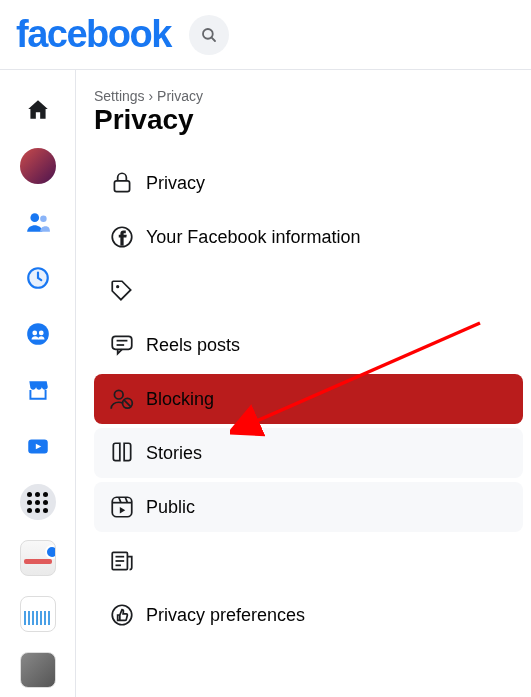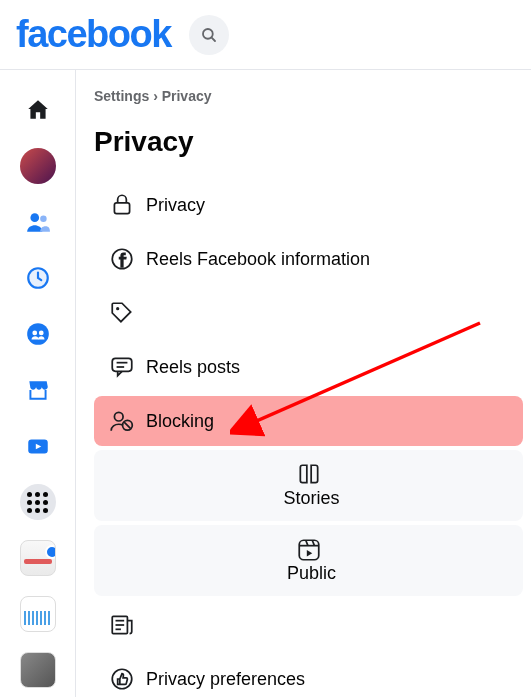--- a/index.html
+++ b/index.html
@@ -16,26 +16,26 @@
   .dots span { width: 5px; height: 5px; border-radius: 50%; background: #050505; }
   .avatar1 { width: 36px; height: 36px; border-radius: 50%; background: linear-gradient(135deg,#c94b4b,#4b134f); }
   .shortcut { width: 36px; height: 36px; border-radius: 8px; background: #f0f2f5; border: 1px solid #ddd; position: relative; overflow: hidden; }
   .shortcut.s1 { background: linear-gradient(#f8f8f8,#eaeaea); }
   .shortcut.s1::after { content:""; position:absolute; top:18px; left:3px; right:3px; height:5px; background:#e05b5b; border-radius:2px; }
   .shortcut.s1::before { content:""; position:absolute; top:4px; right:-4px; width:10px; height:10px; background:#1877f2; border-radius:50%; border:2px solid #fff; z-index:2; }
   .shortcut.s2 { background: #fff; }
   .shortcut.s2::after { content:""; position:absolute; bottom:6px; left:3px; right:3px; height:14px; background: repeating-linear-gradient(90deg,#4aa0e6 0 2px,#fff 2px 4px); }
   .shortcut.s3 { background: linear-gradient(135deg,#888,#555); }
   .main { flex: 1; padding: 18px 8px 0 18px; }
-  .breadcrumb { color: #65676b; font-size: 14px; margin-bottom: 22px; font-weight: bold; }
+  .breadcrumb { color: #65676b; font-size: 14px; margin-bottom: 0; }
   .page-title { font-size: 28px; font-weight: bold; color: #050505; margin-bottom: 22px; }
   .menu-list { display: flex; flex-direction: column; gap: 4px; }
   .menu-item { display: flex; align-items: center; padding: 12px 10px; border-radius: 8px; cursor: pointer; }
-  .menu-item.selected { background: #fca5a5; }
-  .menu-item.hover-like { background: #f7f8fa; flex-direction: column; }
+  .menu-item.selected { background: #b91c1c; }
+  .menu-item.hover-like { background: #f7f8fa; }
   .mi-icon { width: 36px; display: flex; align-items: center; justify-content: center; }
   .mi-icon svg { width: 26px; height: 26px; stroke: #1c1e21; fill: none; stroke-width: 1.6; }
   .mi-label { font-size: 18px; color: #050505; margin-left: 6px; }
   .arrow { position: absolute; pointer-events: none; }
 </style>
 </head>
 <body>
 
 <div class="header">
   <div class="logo">facebook</div>
@@ -137,21 +137,21 @@
         <span class="mi-label">Privacy</span>
       </div>
 
       <div class="menu-item">
         <div class="mi-icon">
           <svg viewBox="0 0 24 24">
               <circle cx="12" cy="12" r="9"></circle>
               <path d="M13.5 8.5h2V6h-2.2c-1.8 0-2.8 1.1-2.8 2.8V10H9v2.5h1.5V20h3v-7.5H16l.4-2.5h-2.9V9c0-.4.2-.5 1-.5z" fill="#1c1e21" stroke="none"></path>
             </svg>
         </div>
-        <span class="mi-label">Reels Facebook information</span>
+        <span class="mi-label">Your Facebook information</span>
       </div>
 
       <div class="menu-item">
         <div class="mi-icon">
           <svg viewBox="0 0 24 24">
               <path d="M12 3l8 8-9 9-8-8V4a1 1 0 0 1 1-1h8z"></path>
               <circle cx="8" cy="8" r="1.5" fill="#1c1e21" stroke="none"></circle>
             </svg>
         </div>
       </div>

